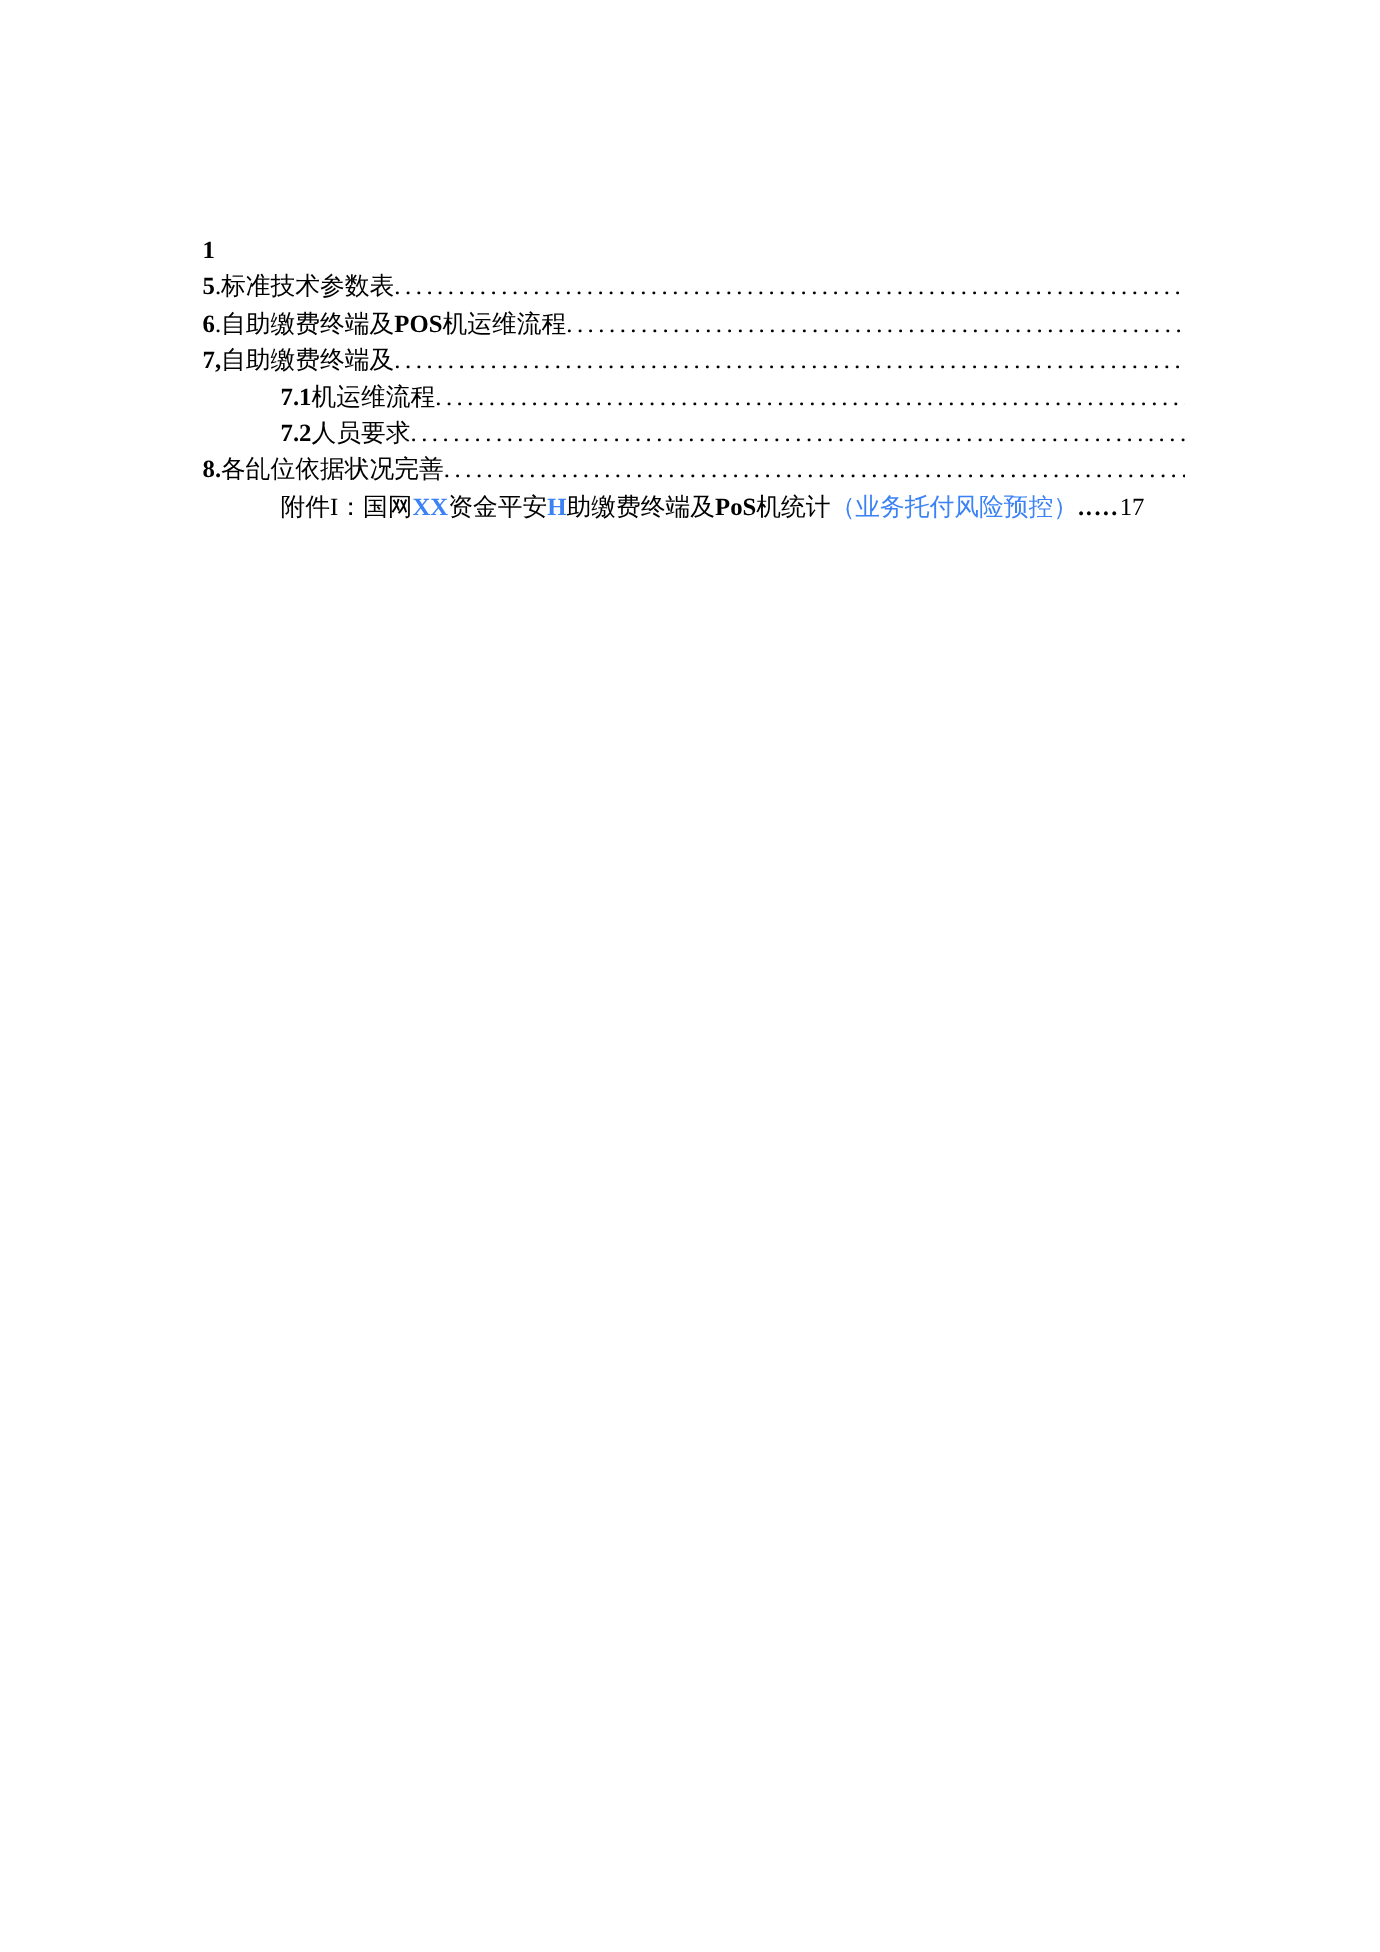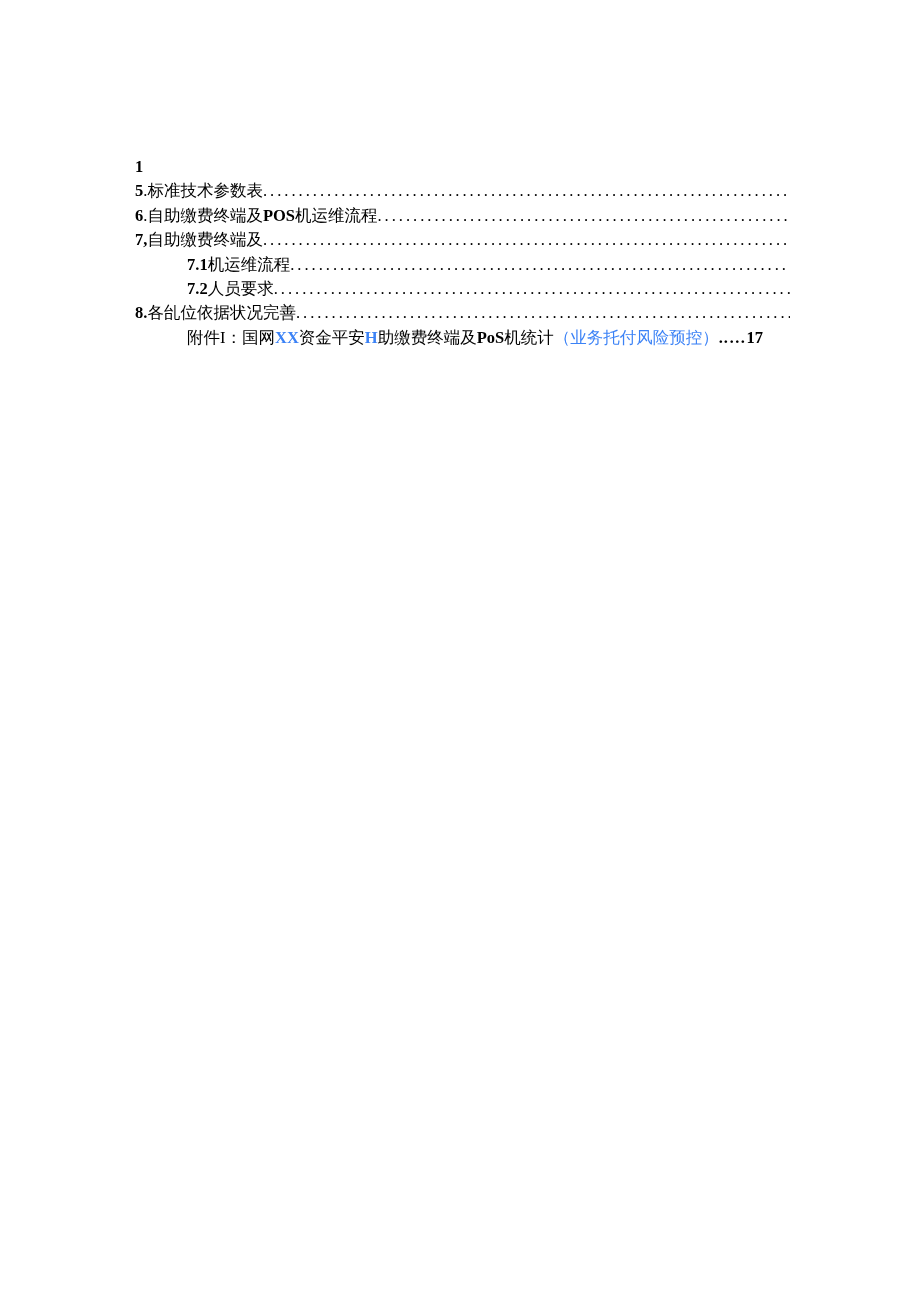--- a/index.html
+++ b/index.html
@@ -26,21 +26,21 @@
       color: #000;
     }
     .leader::before {
       content: "...................................................................................................................................................";
     }
     .num-label { font-weight: bold; }
     .indent-1 { padding-left: 52px; }
     .attach { padding-left: 52px; align-items: flex-end; }
     .bold { font-weight: bold; }
     .olive { color: #3b82f6; }
-    .pagenum { font-weight: bold; }
+    .pagenum { font-weight: normal; }
     .spacer-lr { letter-spacing: 1px; }
   </style>
 </head>
 <body>
 
 <div class="toc-line">
   <span class="num-label">1</span>
 </div>
 
 <div class="toc-line">

